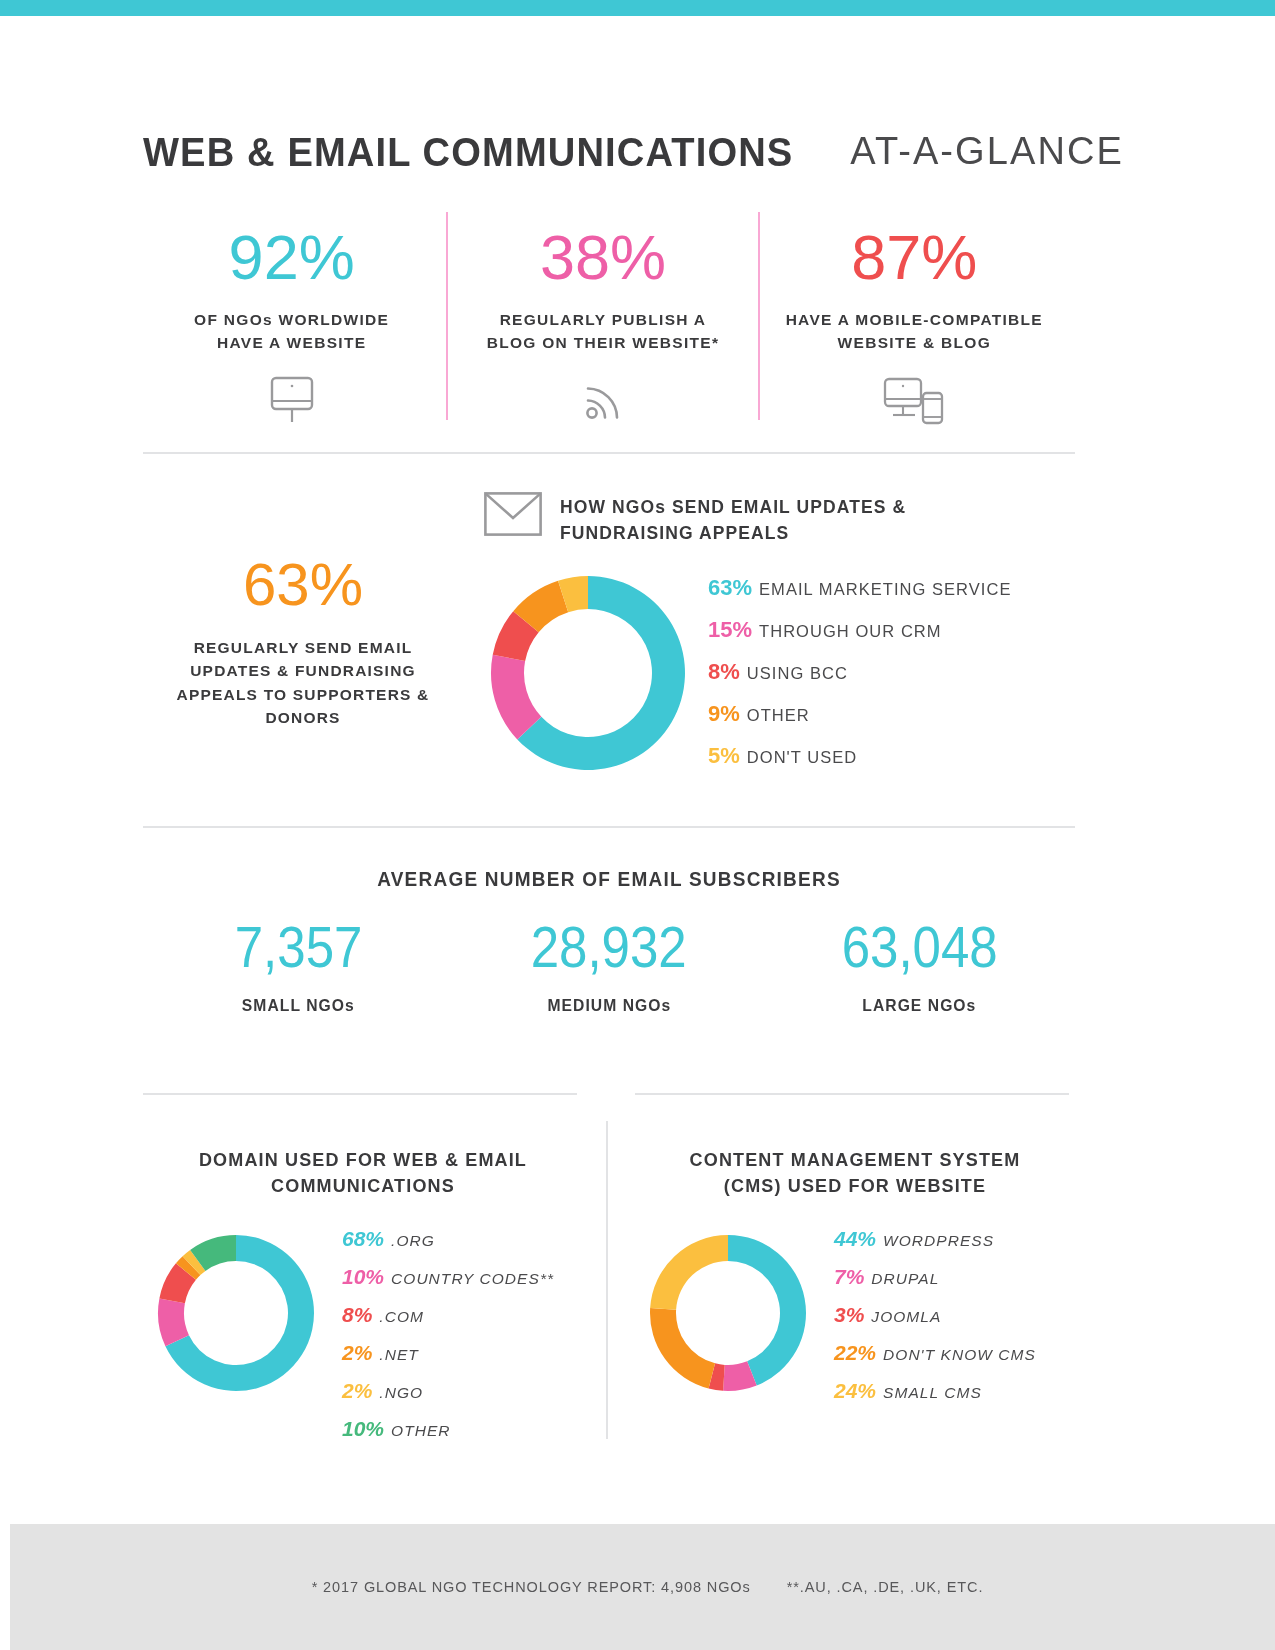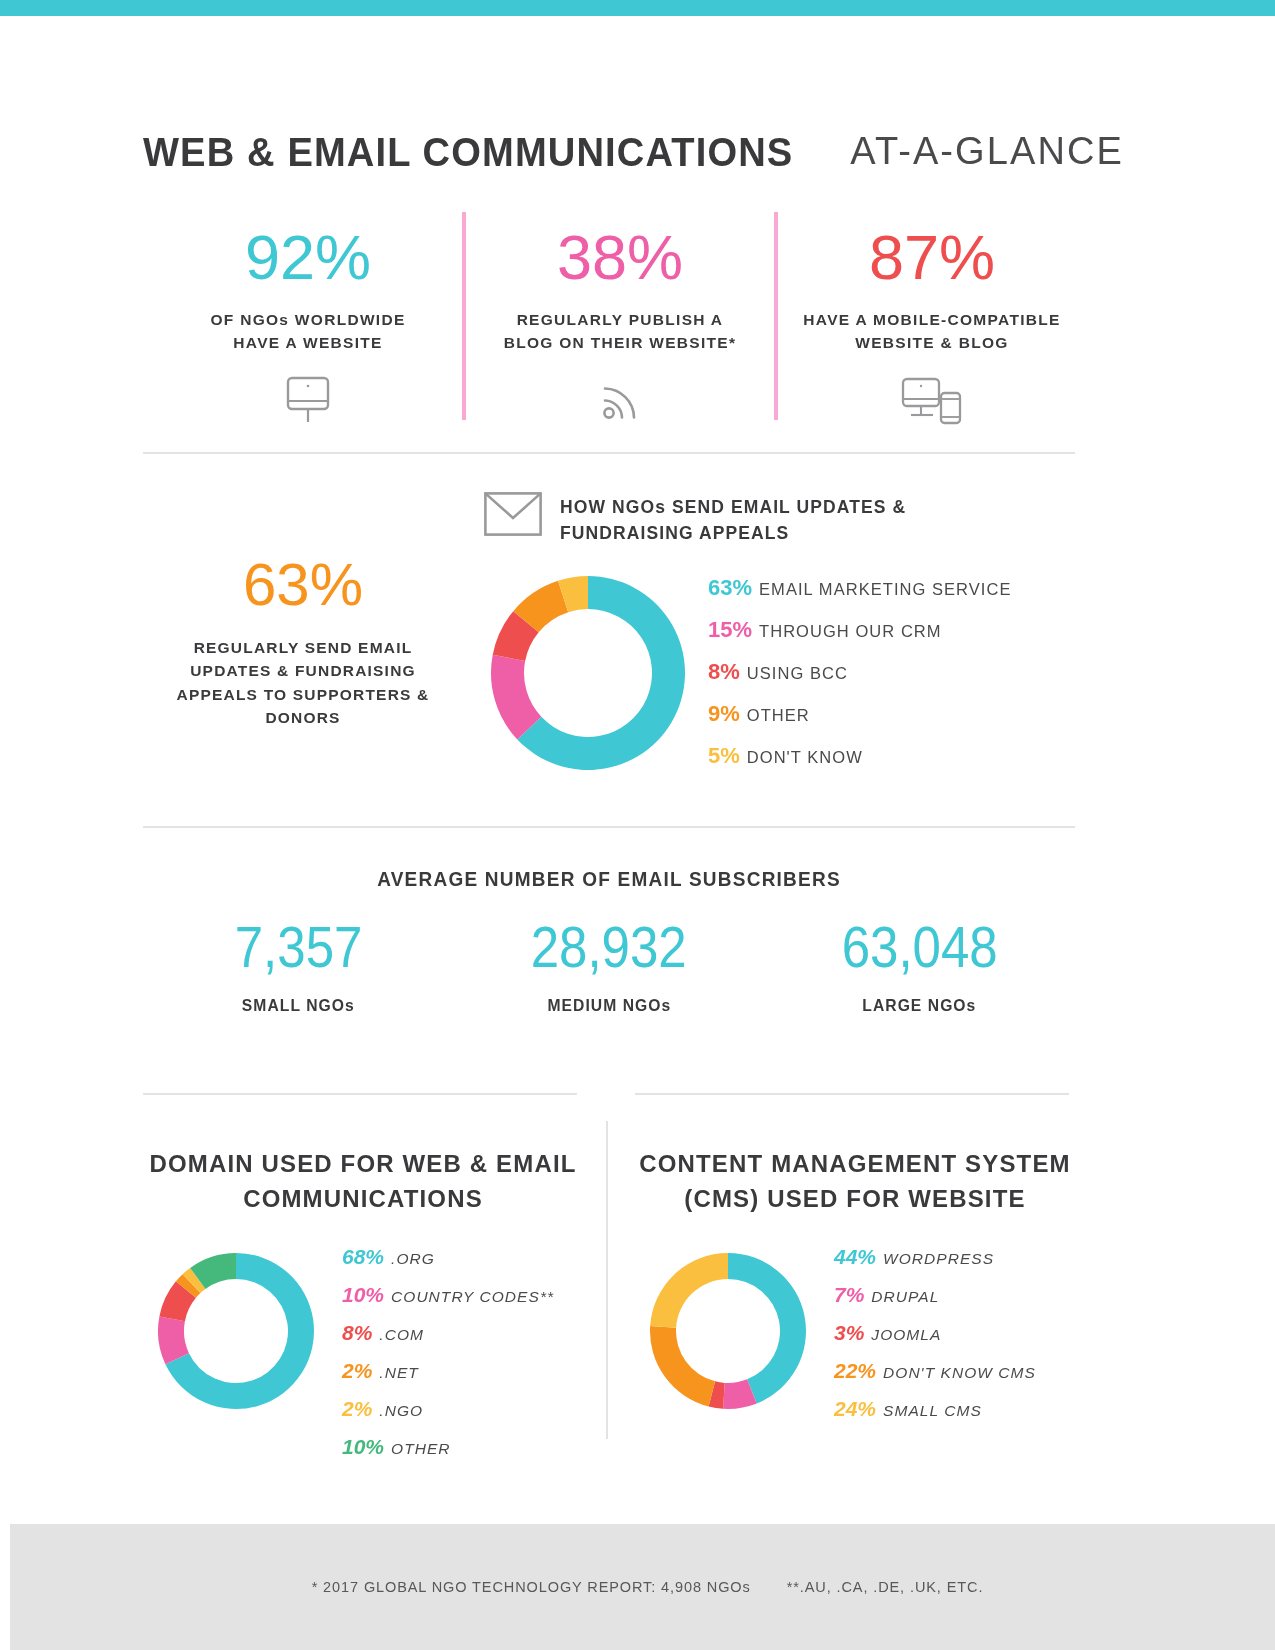--- a/index.html
+++ b/index.html
@@ -33,29 +33,29 @@
   .title-light {
     font-weight: 400; font-size: 38px; letter-spacing: 2.1px;
     color: #4A4A4C;
     display: inline-block;
     margin-left: 8px;
     position: relative; top: -2px;
   }
 
   
   .stat-row {
-    position: absolute; left: 154px; top: 212px;
+    position: absolute; left: 137px; top: 212px;
     width: 932px; height: 208px;
     display: flex;
   }
   .stat-cell {
     flex: 1; position: relative;
     display: flex; flex-direction: column; align-items: center;
   }
-  .stat-cell + .stat-cell { border-left: 4px solid #f9a8d4; }
+  .stat-cell + .stat-cell { border-left: 2px solid #f9a8d4; }
   .stat-num {
     font-size: 63px; font-weight: 300; line-height: 1;
     letter-spacing: 0px; margin-top: 14px;
   }
   .stat-label {
     margin-top: 20px;
     font-size: 15.5px; font-weight: 700; letter-spacing: 1.3px;
     color: #3A3A3C; text-align: center; line-height: 1.48;
   }
   .stat-icon { margin-top: 20px; height: 58px; display: flex; align-items: center; }
@@ -124,21 +124,21 @@
   .bcol { position: absolute; top: 0; width: 440px; }
   .bcol.left  { left: 0; }
   .bcol.right { left: 492px; }
   .bcol-rule { width: 434px; height: 2px; background: #E2E3E5; }
   .bdiv {
     position: absolute; left: 463px; top: 28px;
     width: 2px; height: 318px; background: #E2E3E5;
   }
   .bcol-title {
     margin-top: 52px; text-align: center;
-    font-size: 24px; font-weight: 700; letter-spacing: 1.15px;
+    font-size: 18px; font-weight: 700; letter-spacing: 1.15px;
     color: #3A3A3C; line-height: 1.45;
   }
   .bcol-body { position: relative; margin-top: 28px; display: flex; align-items: flex-start; font-style: italic; }
   .bcol-body .dwrap { width: 185px; display: flex; justify-content: center; padding-top: 6px; }
   .bcol-body .lwrap { flex: 1; padding-left: 14px; }
   .bcol-body .legend-item { margin-bottom: 14px; }
   .bcol-body .legend-pct { font-size: 21px; }
   .bcol-body .legend-txt { font-size: 15.5px; }
 
   
@@ -268,21 +268,21 @@
         <div class="legend-item">
           <span class="legend-pct" style="color: rgb(239, 78, 78);">8%</span>
           <span class="legend-txt">USING BCC</span>
         </div>
         <div class="legend-item">
           <span class="legend-pct" style="color: rgb(247, 148, 30);">9%</span>
           <span class="legend-txt">OTHER</span>
         </div>
         <div class="legend-item">
           <span class="legend-pct" style="color: rgb(251, 191, 63);">5%</span>
-          <span class="legend-txt">DON'T KNOW</span>
+          <span class="legend-txt">DON'T USED</span>
         </div>
       </div>
   </div>
 
   <div class="hr" style="top:826px"></div>
 
   <div class="subs">
     <div class="subs-title">AVERAGE NUMBER OF EMAIL SUBSCRIBERS</div>
     <div class="subs-row">
       <div class="subs-cell">

